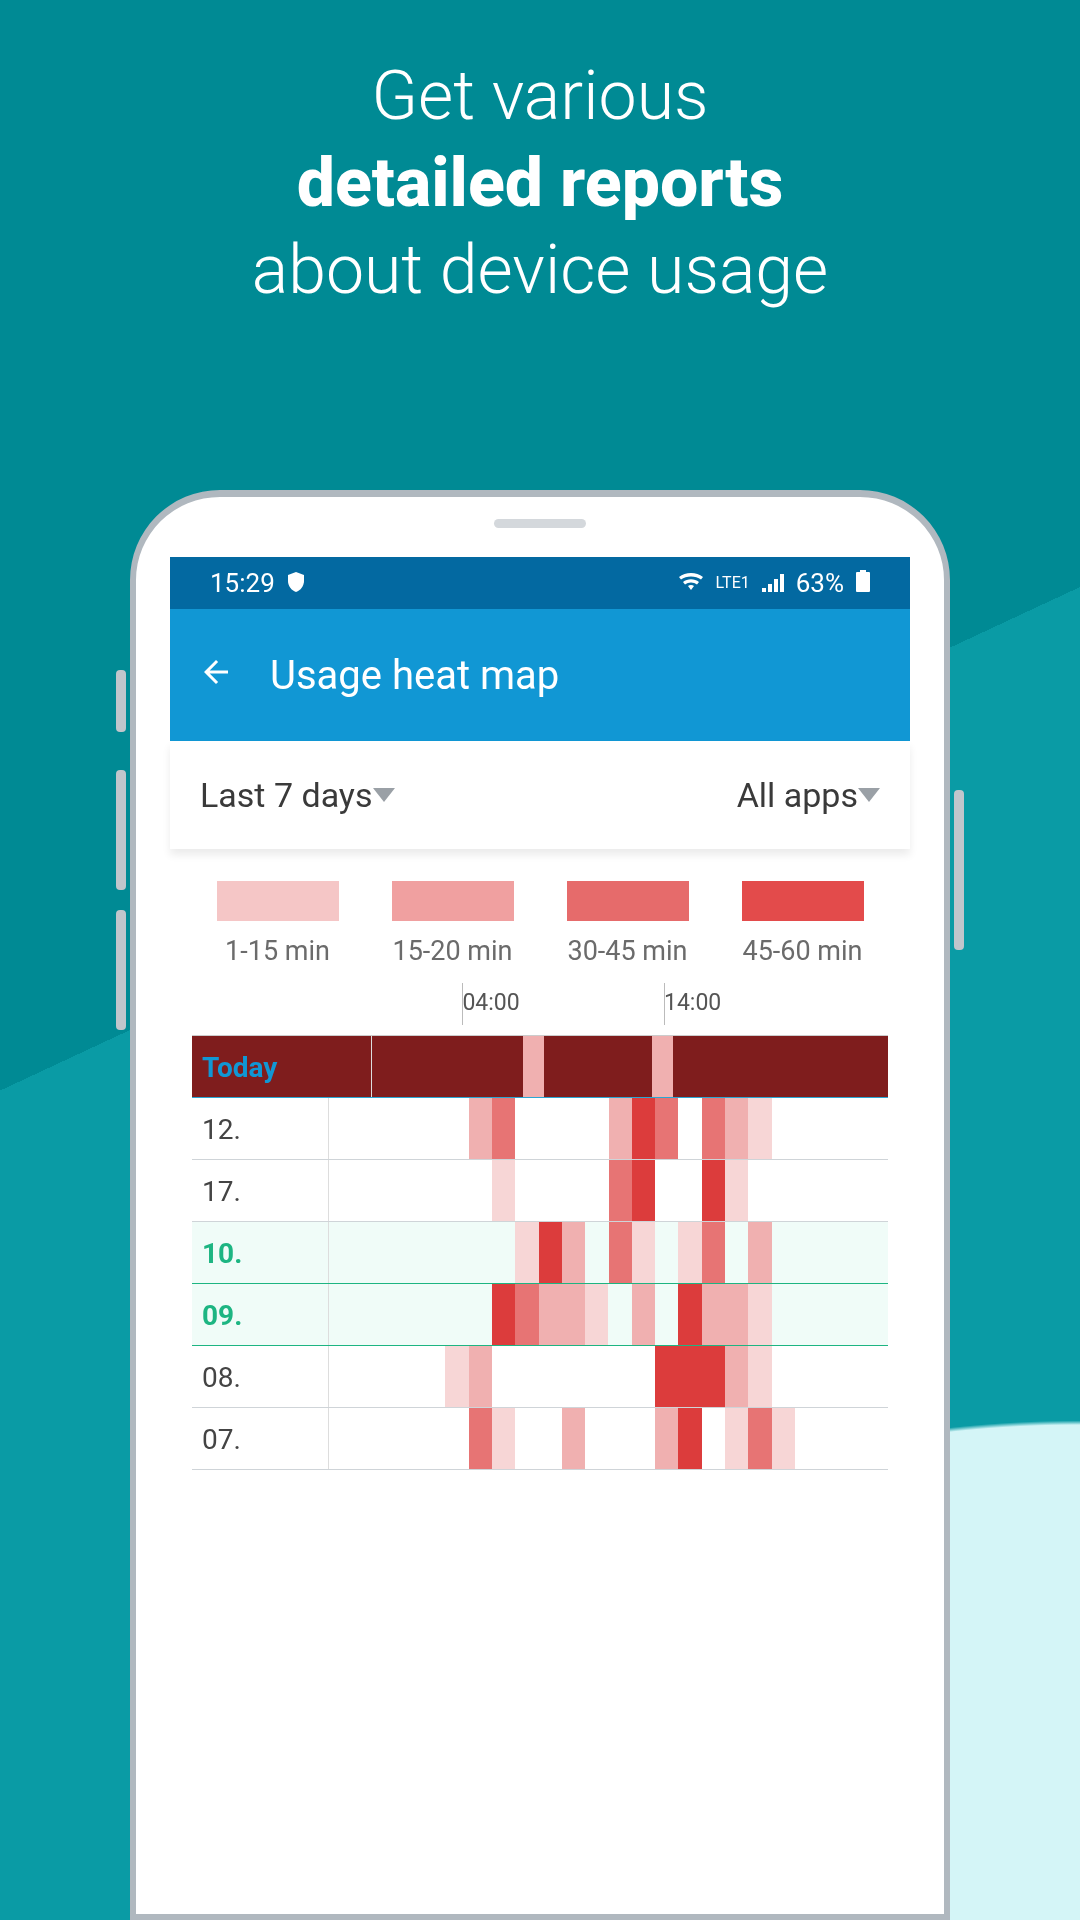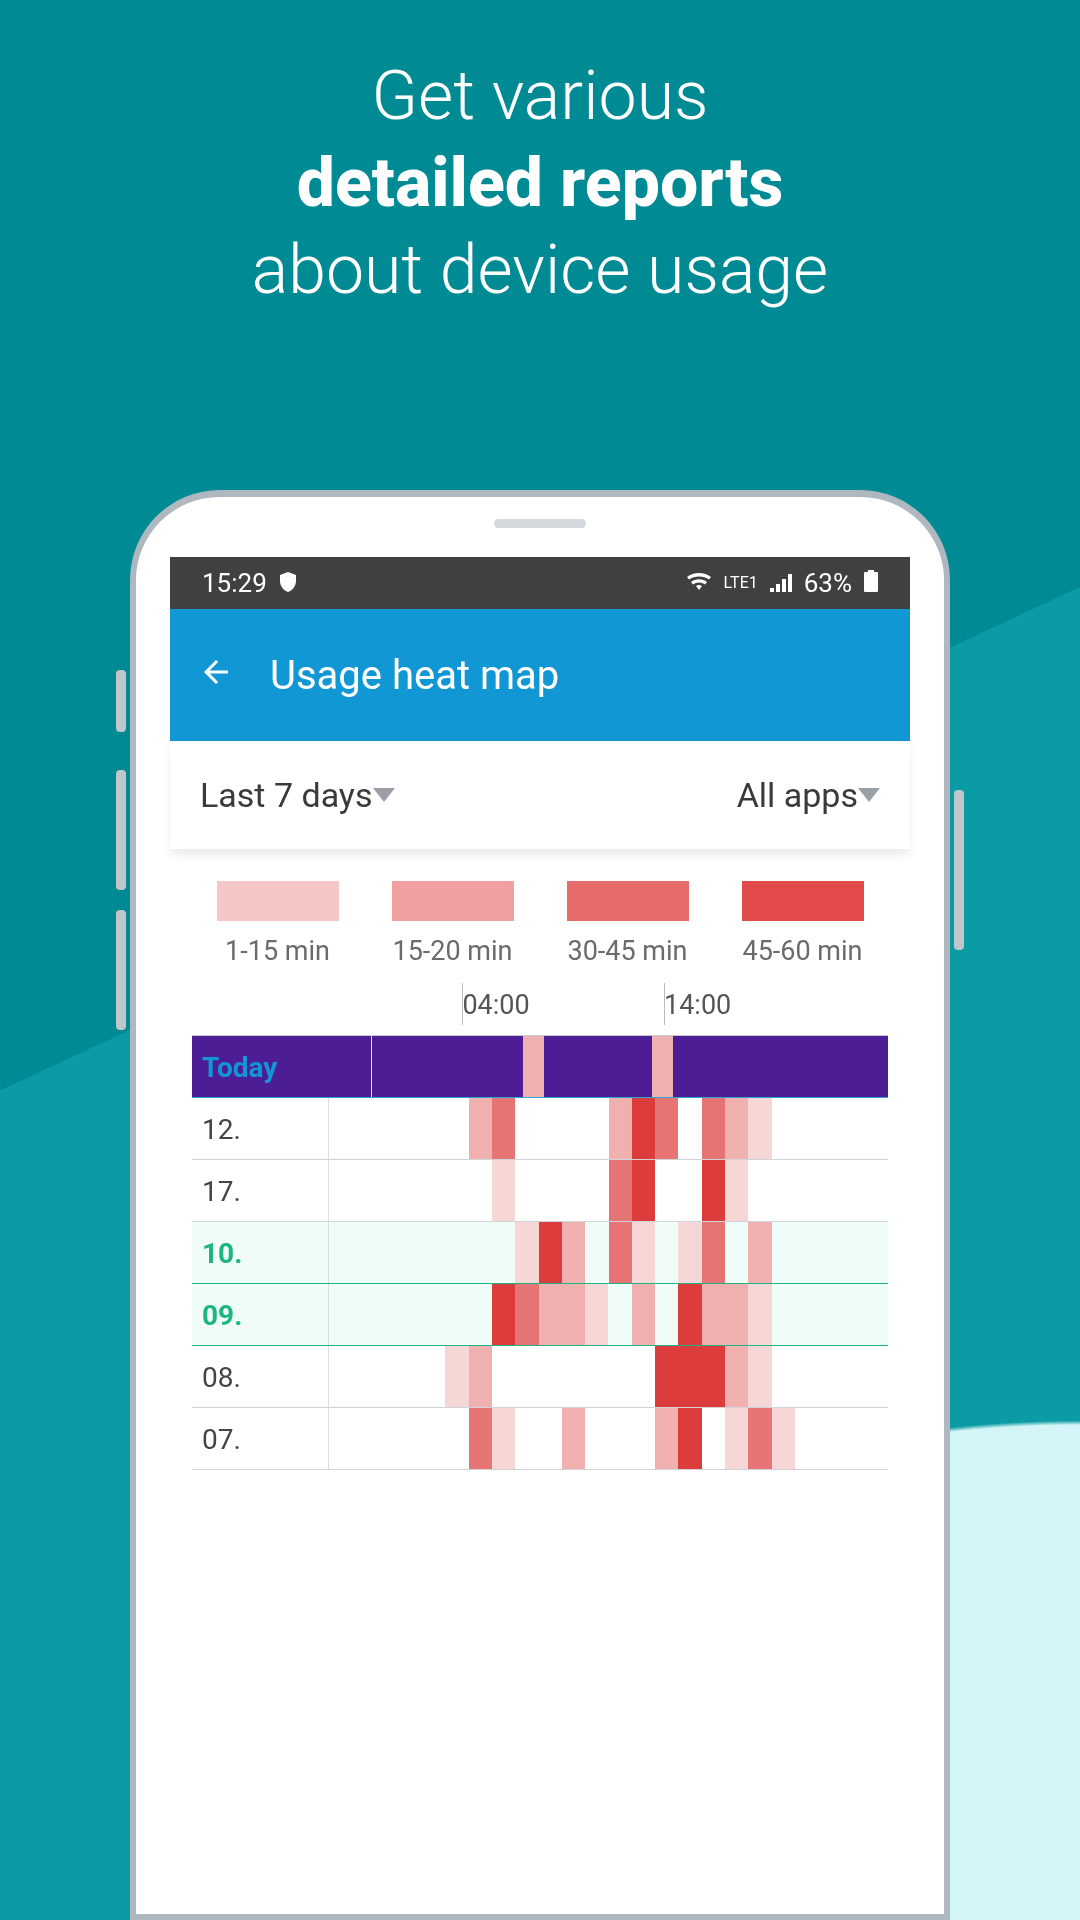--- a/index.html
+++ b/index.html
@@ -41,23 +41,23 @@
 .sb-left1{ left:-14px; top:180px; width:10px; height:62px; }
 .sb-left2{ left:-14px; top:280px; width:10px; height:120px; }
 .sb-left3{ left:-14px; top:420px; width:10px; height:120px; }
 .sb-right{ right:-14px; top:300px; width:10px; height:160px; }
 
 .screen {
   position: absolute; left: 34px; right: 34px; top: 60px; bottom: 0;
   background: #fff; display: flex; flex-direction: column;
 }
 .statusbar {
-  height: 52px; background: #404040; color:#fff;
+  height: 52px; background: #0369a1; color:#fff;
   display:flex; align-items:center; justify-content:space-between;
-  padding: 0 32px; font-size: 26px;
+  padding: 0 40px; font-size: 26px;
 }
 .statusbar .sb-left, .statusbar .sb-right-g { display:flex; align-items:center; gap:12px; }
 .sb-icon { display:inline-block; }
 .appbar {
   height: 132px; background: #1197d4; color:#fff;
   display:flex; align-items:center; padding: 0 28px; gap: 36px;
 }
 .back-arrow { font-size: 42px; line-height:1; }
 .appbar-title { font-size: 40px; font-weight: 400; }
 .filters {
@@ -71,38 +71,38 @@
   padding: 32px 20px 12px 20px;
   display:flex; justify-content: space-around; text-align:center;
 }
 .legend-item { display:flex; flex-direction:column; align-items:center; gap:14px; }
 .swatch { width: 122px; height: 40px; }
 .legend-label { font-size: 27px; color:#6b6b6b; }
 .l1{ background:#f5c6c6; } .l2{ background:#f0a0a0; } .l3{ background:#e66b6b; } .l4{ background:#e34b4b; }
 
 .time-axis {
   position: relative; height: 46px; margin-top: 10px;
-  font-size: 27px; color:#555;
+  font-size: 23px; color:#555;
 }
 .time-axis .tick { position:absolute; top:0; }
 .time-axis .tick::before{ content:""; position:absolute; left:0; top:-6px; width:1px; height:42px; background:#bbb; }
 
 .heatmap {
   margin: 0 22px 0 22px; border-top: 1px solid #ccc;
 }
 .row {
   height: 62px; position: relative; display:flex; align-items:stretch;
 }
 .row-label {
   width: 136px; flex: none; display:flex; align-items:center;
   padding-left: 10px; font-size: 28px; color:#444;
 }
 .row.today .row-label { color:#1197d4; font-weight:700; }
 .row.weekend .row-label { color:#1db582; font-weight:700; }
-.row.today { background:#4c1d95;gap:43px; }
+.row.today { background:#7f1d1d;gap:43px; }
 .row.weekend { background:#f0fcf8; }
 .row-track {
   flex:1; position:relative; border-left:1px solid #ddd;
 }
 .row-sep { position:absolute; left:0; right:0; bottom:0; height:1px; background:#cfd4d8; }
 .row.today .row-sep, .row.weekend .row-sep { background:#2aa7d3; }
 .row.weekend .row-sep { background:#1db582; }
 .cell { position:absolute; top:0; bottom:0; }
 .c1{ background:#f7d6d6; } .c2{ background:#f0b0b0; } .c3{ background:#e77474; } .c4{ background:#dc3c3c; }
 </style>

